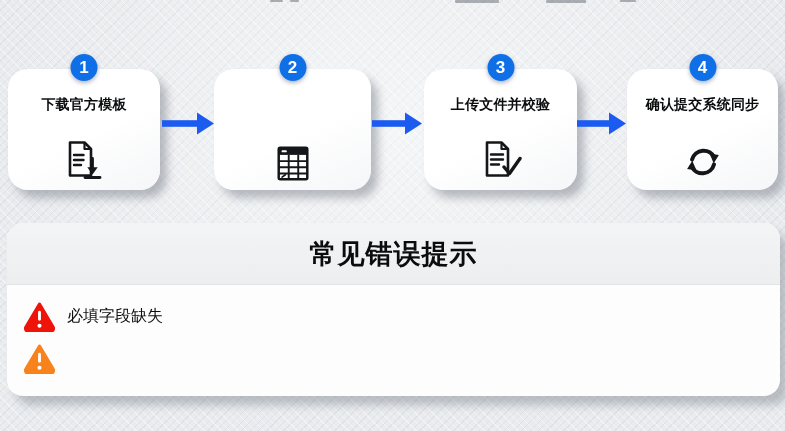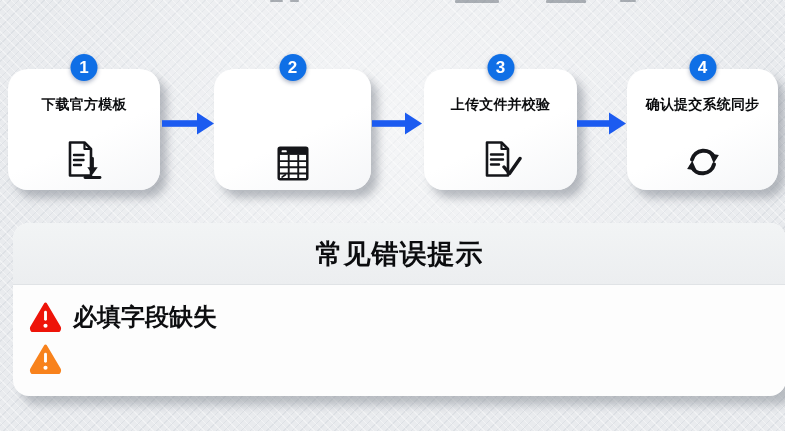--- a/index.html
+++ b/index.html
@@ -47,34 +47,34 @@
   .card-icon { margin-top:auto; margin-bottom:7px; line-height:0; }
 
   
   .flow-arrow { position:absolute; top:112px; line-height:0; }
   .arrow1 { left:162px; }
   .arrow2 { left:372px; }
   .arrow3 { left:577px; }
 
   
   .panel {
-    position:absolute; left:13px; top:223px; width:773px; height:173px;
+    position:absolute; left:7px; top:223px; width:773px; height:173px;
     border-radius:16px; background:#fdfdfd;
     box-shadow:8px 9px 9px rgba(124,130,140,.45);
   }
   .panel-header {
     height:62px; border-radius:16px 16px 0 0;
     background:linear-gradient(#f2f4f5,#eceef0);
     border-bottom:1px solid #e0e3e6;
     display:flex; align-items:center; justify-content:center;
   }
   .panel-title { font-size:27px; font-weight:700; letter-spacing:1px; color:#0b0c0e; }
   .panel-body { padding:15px 0 0 16px; }
   .warn-row { display:flex; align-items:center; gap:11px; margin-bottom:9px; height:33px; }
-  .warn-label { font-size:24px; font-weight:700; color:#0d0e10; }
+  .warn-label { font-size:16px; font-weight:400; color:#0d0e10; }
 
   svg { display:block; }
 </style>
 </head>
 <body>
 
 <div class="stage">
 
   <div class="fragment" style="left:270px;width:13px;height:2px;"></div>
   <div class="fragment" style="left:290px;width:9px;height:2px;"></div>

